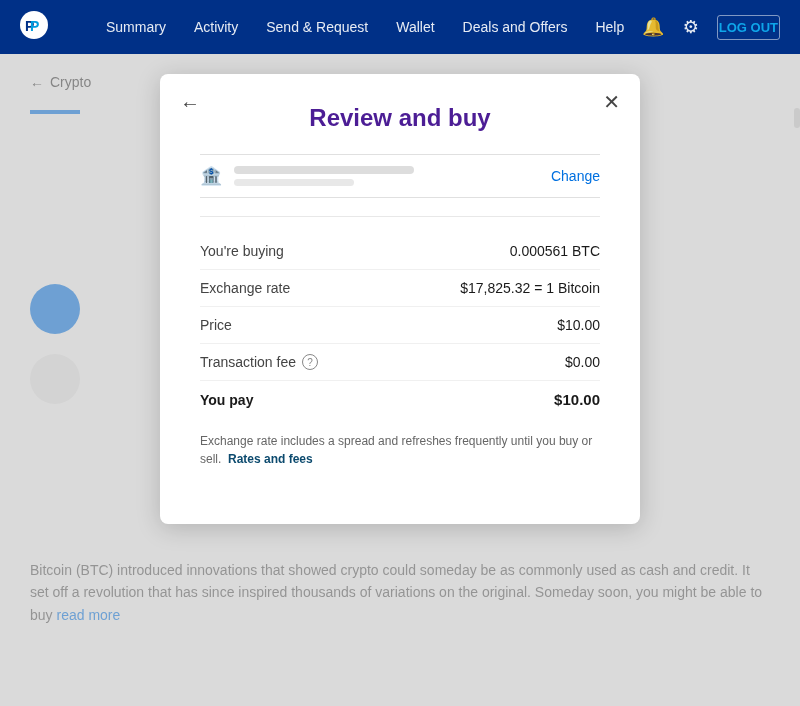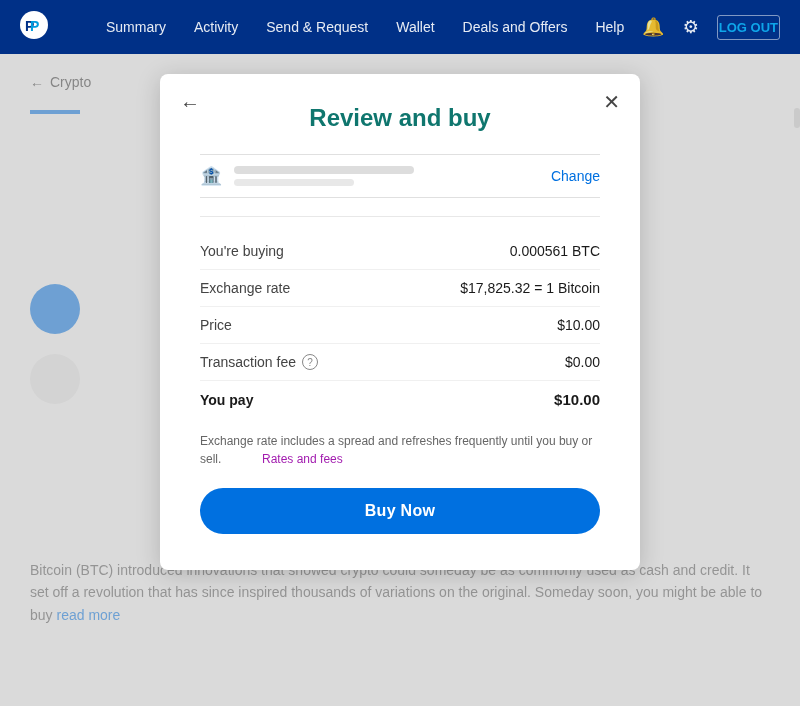--- a/index.html
+++ b/index.html
@@ -161,21 +161,21 @@
       background: none;
       border: none;
       cursor: pointer;
       font-size: 20px;
       color: #444;
     }
     .modal-title {
       text-align: center;
       font-size: 24px;
       font-weight: 600;
-      color: #0f766e;
+      color: #4c1d95;
       margin-bottom: 22px;
     }
 
     
     .payment-method-row {
       display: flex;
       align-items: center;
       border-top: 1px solid #e0e0e0;
       border-bottom: 1px solid #e0e0e0;
       padding: 10px 0;
@@ -258,24 +258,23 @@
 
     
     .disclaimer {
       font-size: 12px;
       color: #666;
       line-height: 1.5;
       margin-top: 14px;
       margin-bottom: 20px;
     }
     .disclaimer a {
-      color: #a21caf;
+      color: #0c4a6e;
       text-decoration: none;
-      font-weight: 400;
-      margin-left: 34px;
+      font-weight: 700;
     }
 
     
     .buy-now-btn {
       width: 100%;
       background: #0070e0;
       color: #fff;
       border: none;
       border-radius: 30px;
       padding: 14px;
@@ -394,16 +393,15 @@
         <span class="detail-value bold">$10.00</span>
       </div>
 
       
       <p class="disclaimer">
         <span>Exchange rate includes a spread and refreshes frequently until you buy or sell.</span>
         &nbsp;<a>Rates and fees</a>
       </p>
 
       
-      <button class="buy-now-btn">Buy Now</button>
     </div>
   </div>
 </div>
 
 </body></html>

